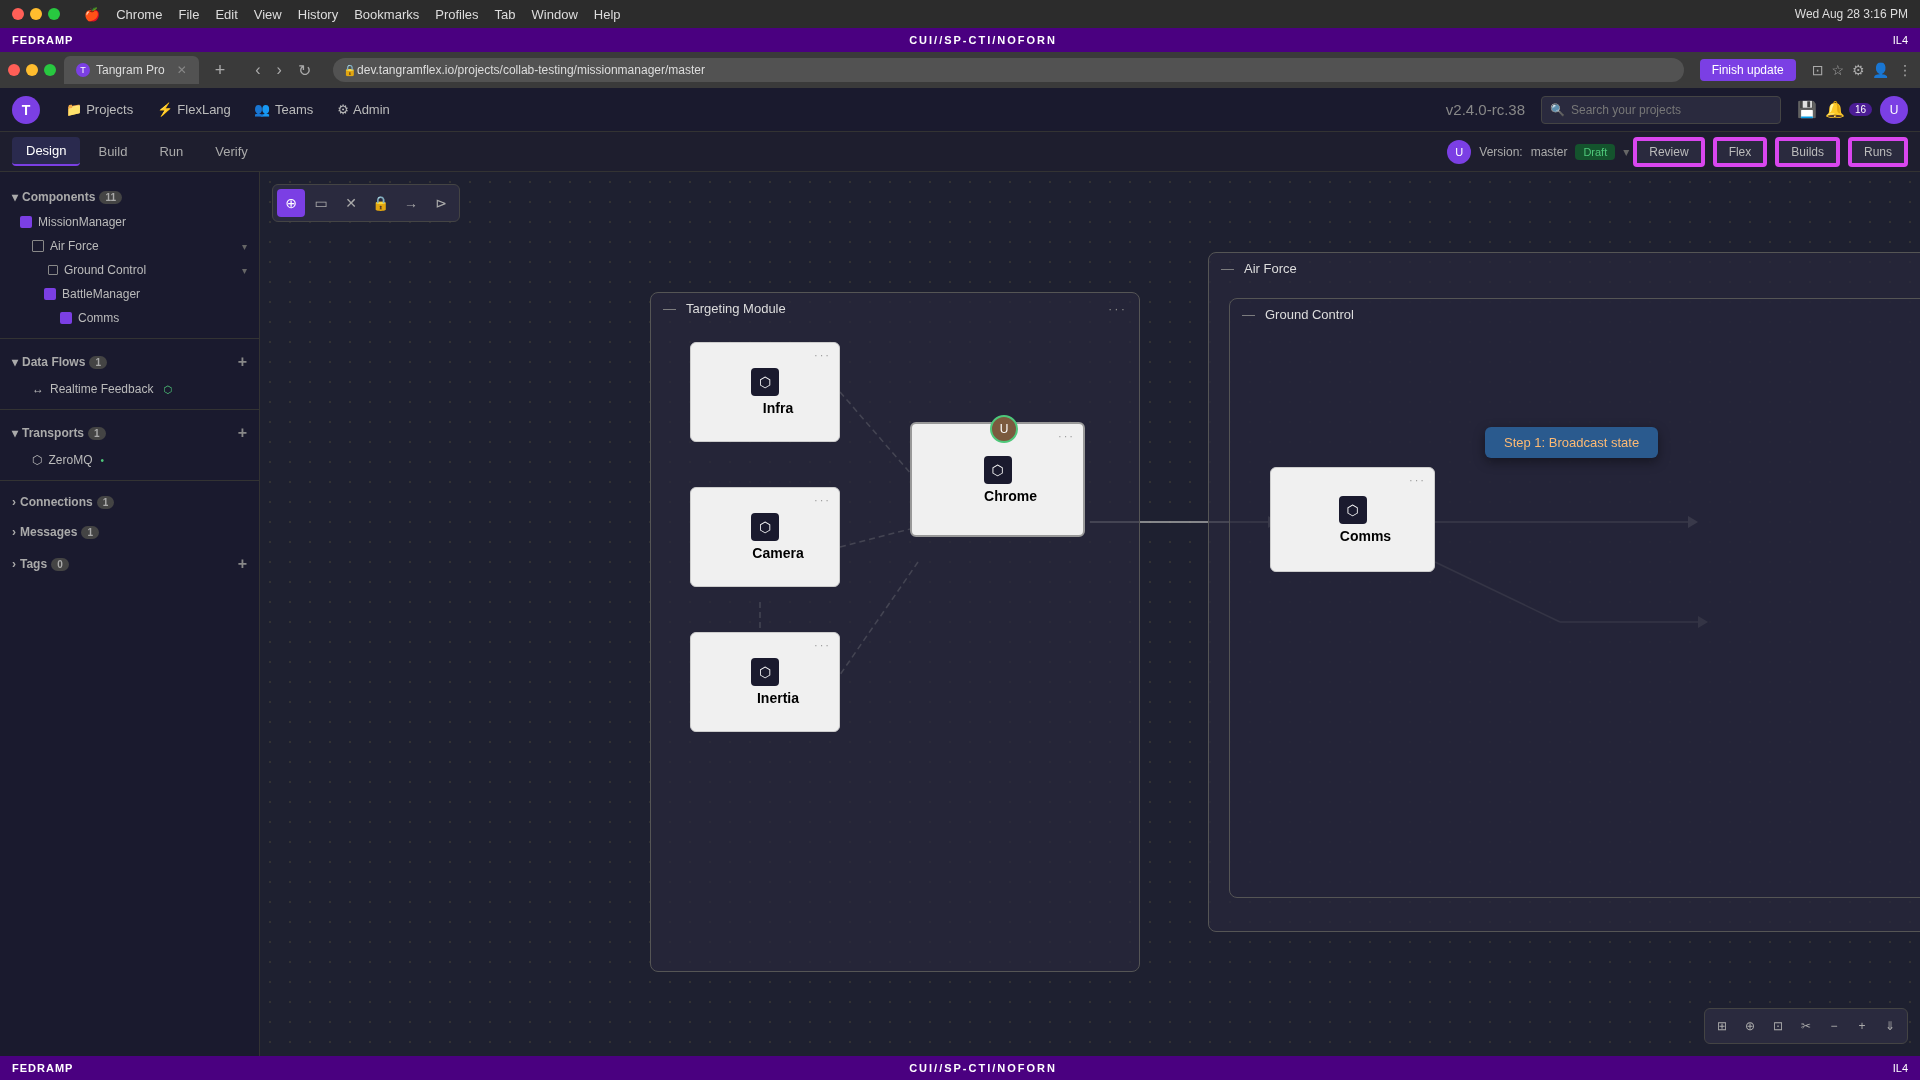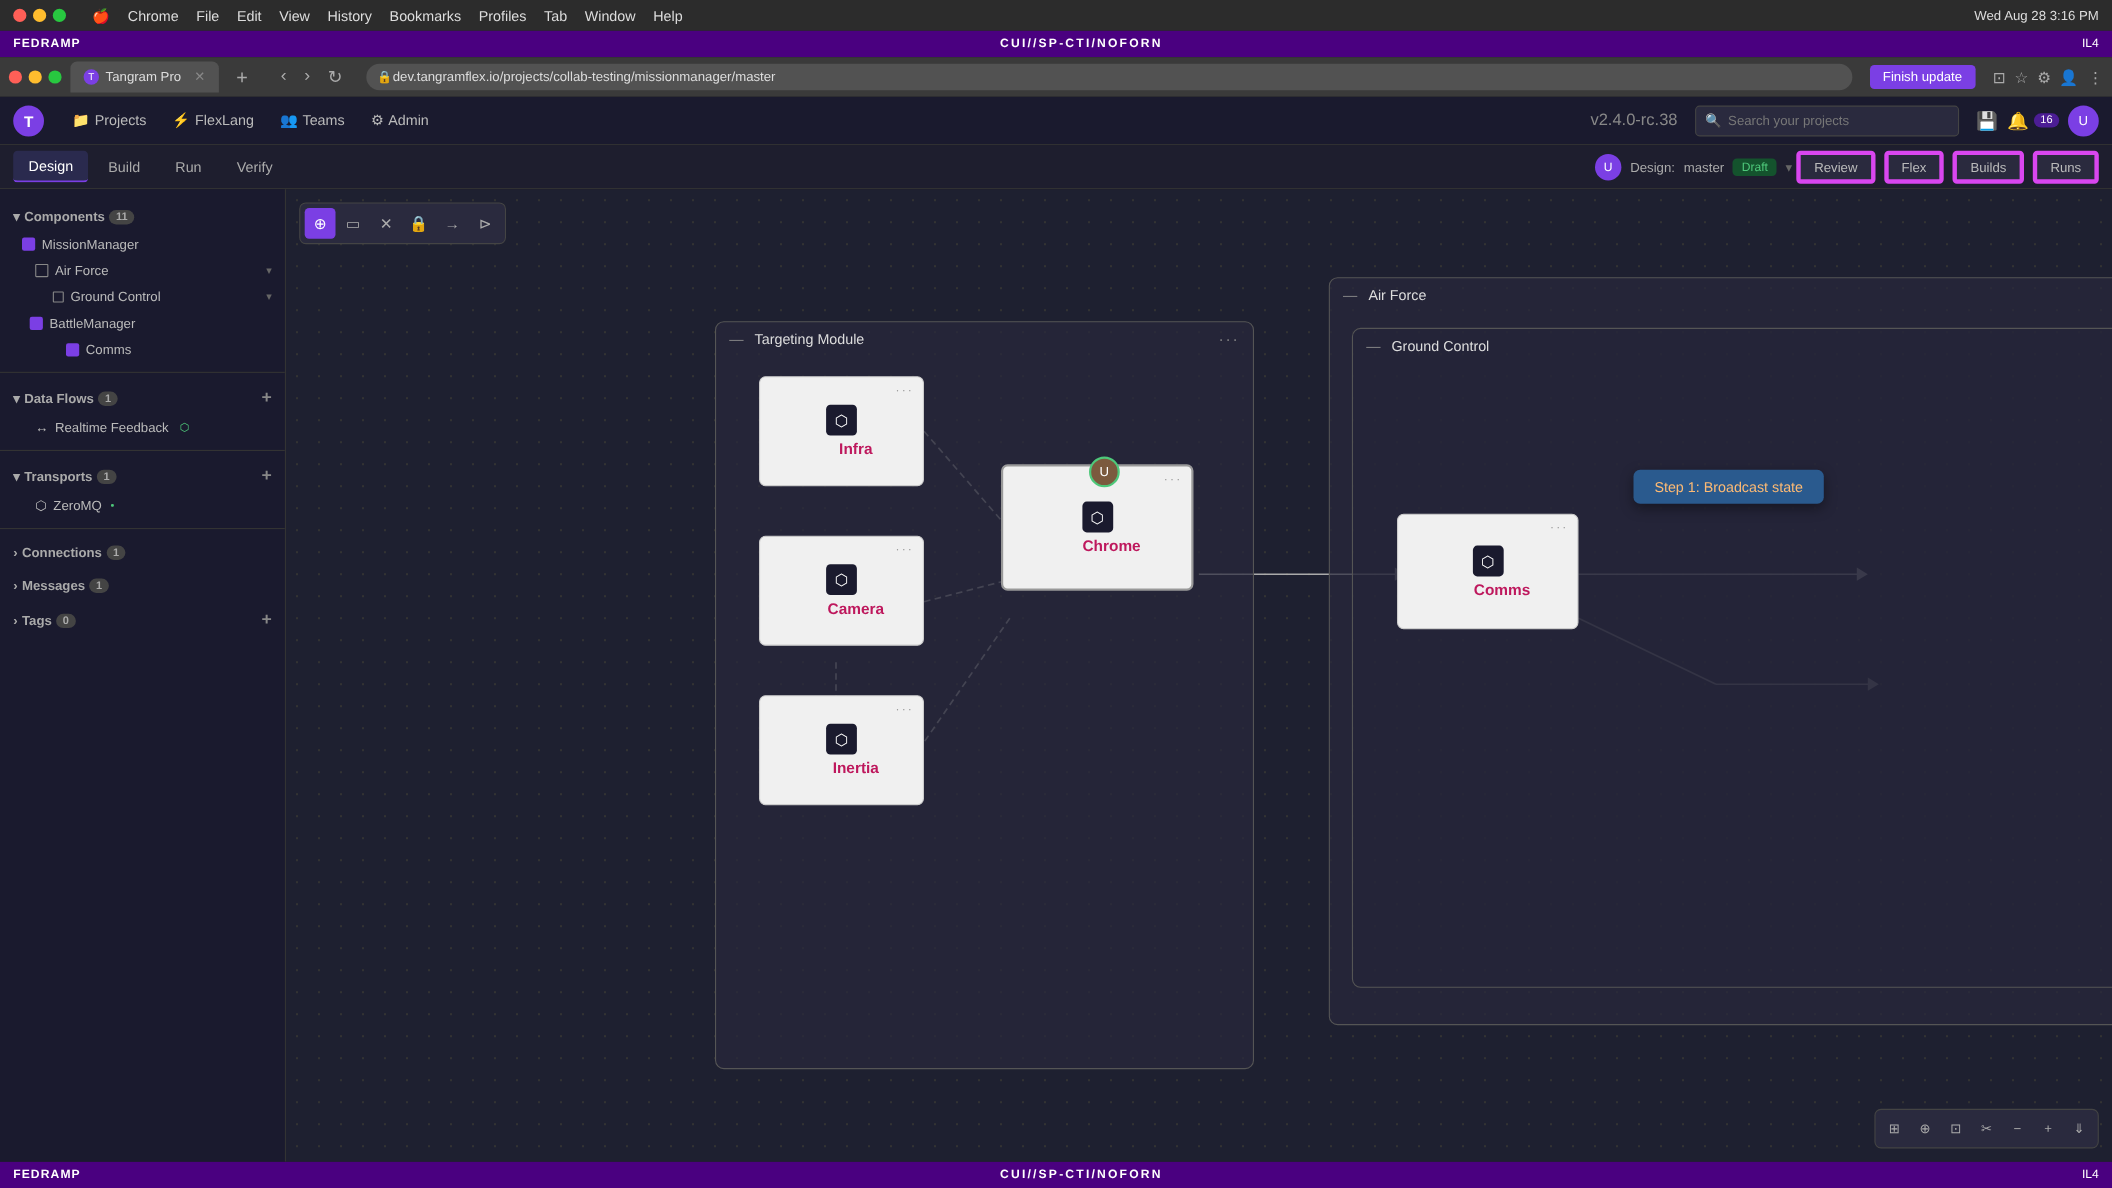--- a/index.html
+++ b/index.html
@@ -291,21 +291,21 @@
       position: absolute;
       top: 6px;
       right: 8px;
       color: #999;
       font-size: 11px;
       letter-spacing: 2px;
     }
     .component-node-label {
       font-size: 14px;
       font-weight: 600;
-      color: #be185d;
+      color: #000000;
       margin-top: 4px;
       margin-left: 26px;
     }
     .node-icon {
       width: 28px;
       height: 28px;
       background: #1a1a2e;
       border-radius: 4px;
       display: flex;
       align-items: center;
@@ -489,21 +489,21 @@
 </div>
 
 <div class="toolbar">
   <div class="toolbar-tab active">Design</div>
   <div class="toolbar-tab">Build</div>
   <div class="toolbar-tab">Run</div>
   <div class="toolbar-tab">Verify</div>
   <div class="toolbar-spacer"></div>
   <div class="version-info">
     <span style="width:24px;height:24px;background:#7b3fe4;border-radius:50%;display:flex;align-items:center;justify-content:center;color:white;font-size:11px;">U</span>
-    <span>Design:</span>
+    <span>Version:</span>
     <span>master</span>
     <span class="draft-badge">Draft</span>
     <span style="color:#666;">▾</span>
   </div>
   <div class="toolbar-actions">
     <button class="toolbar-action-btn">Review</button>
     <button class="toolbar-action-btn">Flex</button>
     <button class="toolbar-action-btn">Builds</button>
     <button class="toolbar-action-btn">Runs</button>
   </div>
@@ -530,21 +530,21 @@
         <span>Air Force</span>
         <span class="sidebar-chevron">▾</span>
       </div>
 
       <div class="sidebar-item level-3">
         <div class="square-icon-sm"></div>
         <span>Ground Control</span>
         <span class="sidebar-chevron">▾</span>
       </div>
 
-      <div class="sidebar-item" style="padding-left:27px;text-align:center;">
+      <div class="sidebar-item" style="padding-left:44px;text-align:center;">
         <div class="component-icon"></div>
         <span>BattleManager</span>
       </div>
 
       <div class="sidebar-item" style="padding-left:60px;">
         <div class="component-icon"></div>
         <span>Comms</span>
       </div>
     </div>
 

